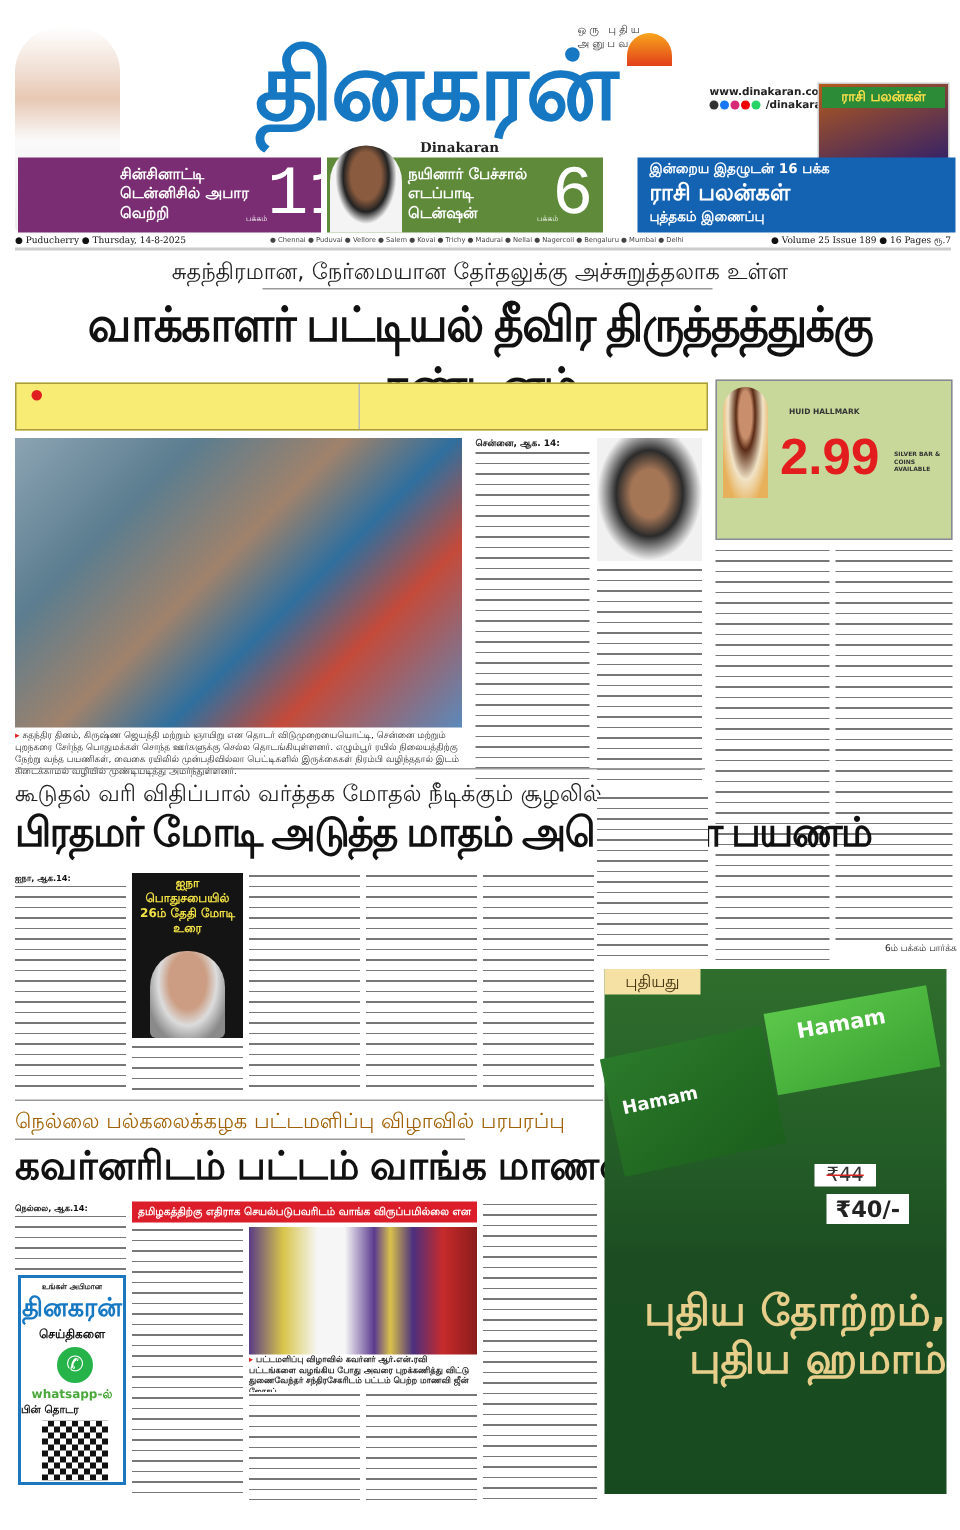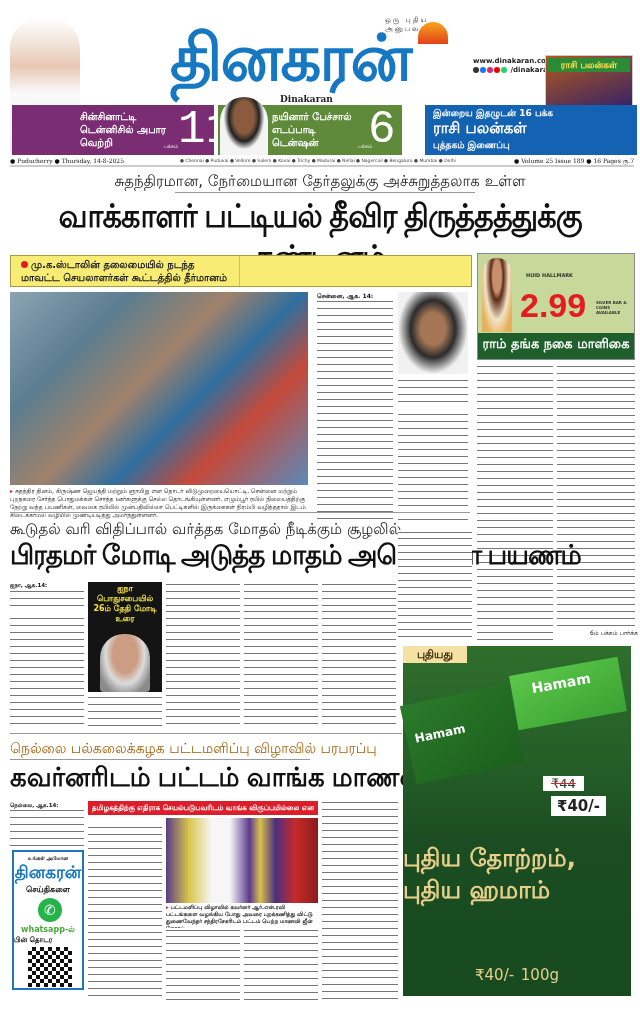--- a/index.html
+++ b/index.html
@@ -47,26 +47,26 @@
 .gradphoto{left:166px;top:818px;width:152px;height:85px;background:linear-gradient(90deg,#5a3c86 0%,#d8c54a 15%,#f6f6f6 30%,#f6f6f6 42%,#5b3a8f 55%,#d9c14b 62%,#4b2f7f 72%,#c72a2a 85%,#8b1c1c 100%)}
 .wabox{left:12px;top:850px;width:72px;height:140px;border:2px solid #1b78c0;background:#fff}
 .wabox .l1{position:absolute;top:3px;width:100%;text-align:center;font-size:5px;font-weight:bold}
 .wabox .l2{position:absolute;top:10px;width:100%;text-align:center;font-family:"DejaVu Serif",serif;font-weight:bold;font-size:17px;color:#1677c2}
 .wabox .l3{position:absolute;top:33px;width:100%;text-align:center;font-size:8px;font-weight:bold}
 .wabox .wa{position:absolute;left:24px;top:46px;width:24px;height:24px;border-radius:50%;background:#25b34a;color:#fff;text-align:center;font-size:14px;line-height:24px}
 .wabox .l4{position:absolute;top:73px;width:100%;text-align:center;font-size:8px;font-weight:bold;color:#4aa83a}
 .wabox .l5{position:absolute;top:84px;width:100%;text-align:left;font-size:7px;font-weight:bold}
 .wabox .qr{position:absolute;left:14px;top:95px;width:44px;height:40px;background:repeating-conic-gradient(#111 0 25%,#fff 0 50%) 0 0/8px 8px}
 .hamam{left:403px;top:646px;width:228px;height:350px;background:linear-gradient(180deg,#2f6e2d 0%,#245d27 35%,#1c4d22 55%,#174a1f 100%)}
-.hamam .new{position:absolute;left:0;top:0;width:64px;height:17px;background:#f4e1a3;color:#3d2a08;font-size:11px;font-weight:bold;text-align:center;line-height:17px}
+.hamam .new{position:absolute;left:0;top:0;width:64px;height:17px;background:#f4e1a3;color:#3d2a08;font-size:11px;font-weight:normal;text-align:center;line-height:17px}
 .hamam .soap1{position:absolute;left:4px;top:48px;width:110px;height:80px;background:linear-gradient(150deg,#2b7a2b,#1b5f1c);transform:rotate(-12deg);color:#fff;font-size:12px;font-weight:bold;padding:28px 8px}
 .hamam .soap2{position:absolute;left:110px;top:20px;width:110px;height:55px;background:linear-gradient(160deg,#5bc74a,#3aa232);transform:rotate(-10deg);color:#fff;font-size:14px;font-weight:bold;padding:8px 20px}
 .hamam .old{position:absolute;left:140px;top:130px;background:#fff;color:#333;font-size:13px;padding:0 8px;text-decoration:line-through;text-decoration-color:#d22}
 .hamam .nowp{position:absolute;left:148px;top:150px;background:#fff;color:#222;font-size:15px;font-weight:bold;padding:1px 6px}
-.hamam .t1{position:absolute;top:196px;width:100%;text-align:left;color:#e7cf8b;font-size:24px;font-weight:bold;line-height:32px}
+.hamam .t1{position:absolute;top:212px;width:100%;text-align:right;color:#e7cf8b;font-size:28px;font-weight:bold;line-height:32px}
 .hamam .t2{position:absolute;top:264px;width:100%;text-align:center;color:#fff;font-size:9px;font-weight:bold;line-height:14px}
 .hamam .t3{position:absolute;top:320px;width:100%;text-align:center;color:#e7cf8b;font-size:7px}
 .hamam .t3 b{font-size:15px;font-weight:normal}
 .vline{background:#bbb;width:1px}
 </style>
 </head>
 <body>
 
 <div class="abs tennis"></div>
 <div class="abs masthead-logo">
@@ -107,38 +107,37 @@
   <span style="position:absolute;left:0;top:2px">● Puducherry  ● Thursday,  14-8-2025</span>
   <span style="position:absolute;left:170px;top:3px;font-size:4.5px;font-family:'DejaVu Sans',sans-serif;color:#444">● Chennai ● Puduvai ● Vellore ● Salem ● Kovai ● Trichy ● Madurai ● Nellai ● Nagercoil ● Bengaluru ● Mumbai ● Delhi</span>
   <span style="position:absolute;right:0;top:2px">● Volume 25 Issue 189  ● 16 Pages  ரூ.7</span>
 </div>
 
 <div class="abs kicker">சுதந்திரமான, நேர்மையான தேர்தலுக்கு அச்சுறுத்தலாக உள்ள</div>
 <div class="abs rule" style="left:175px;top:192px;width:300px"></div>
 <div class="abs headline">வாக்காளர் பட்டியல் தீவிர திருத்தத்துக்கு கண்டனம்</div>
 
 <div class="abs ybar">
-  <div class="half" style="left:0;width:225px"><span class="dot"></span><span>மு.க.ஸ்டாலின் தலைமையில் நடந்த மாவட்ட செயலாளர்கள் கூட்டத்தில் தீர்மானம்</span></div>
+  <div class="half" style="left:0;width:225px"><span class="dot"></span></div>
   <div class="abs vline" style="left:228px;top:0;height:30px"></div>
 </div>
 
 <div class="abs trainphoto"></div>
 <div class="abs cap" style="left:10px;top:487px;width:298px"><span style="color:#d22">▸ </span><span>சுதந்திர தினம், கிருஷ்ண ஜெயந்தி மற்றும் ஞாயிறு என தொடர் விடுமுறையையொட்டி, சென்னை மற்றும் புறநகரை சேர்ந்த பொதுமக்கள் சொந்த ஊர்களுக்கு செல்ல தொடங்கியுள்ளனர். எழும்பூர் ரயில் நிலையத்திற்கு நேற்று வந்த பயணிகள், வைகை ரயிலில் முன்பதிவில்லா பெட்டிகளில் இருக்கைகள் நிரம்பி வழிந்ததால் இடம் கிடைக்காமல் வழியில் முண்டியடித்து அமர்ந்துள்ளனர்.</span></div>
 
 <div class="abs" style="left:317px;top:292px;font-size:6px;font-weight:bold">சென்னை, ஆக. 14:</div>
 <div class="col stripe" style="left:317px;top:300px;width:76px;height:220px"></div>
 <div class="abs cmphoto"></div>
 <div class="col stripe" style="left:398px;top:378px;width:70px;height:142px"></div>
 
 <div class="abs jewel">
   <div style="position:absolute;left:4px;top:4px;width:30px;height:74px;border-radius:15px 15px 0 0;background:radial-gradient(ellipse at 50% 25%,#c98f6c 20%,#5b2b16 30%,#f1e3c6 55%,#e7b05a 80%)"></div>
   <div style="position:absolute;left:48px;top:18px;font-size:5px;font-weight:bold;color:#333">HUID HALLMARK</div>
   <div class="price">2.99</div>
   <div style="position:absolute;left:118px;top:46px;width:36px;font-size:4px;font-weight:bold;color:#333">SILVER BAR &amp; COINS AVAILABLE</div>
-  <div class="brand">ராம் தங்க நகை மாளிகை</div>
 </div>
 <div class="col stripe" style="left:477px;top:365px;width:76px;height:275px"></div>
 <div class="col stripe" style="left:557px;top:365px;width:78px;height:265px"></div>
 <div class="abs" style="left:590px;top:629px;font-size:6px">6ம் பக்கம் பார்க்க</div>
 
 <div class="abs rule" style="left:10px;top:512px;width:460px"></div>
 <div class="abs modikick">கூடுதல் வரி விதிப்பால் வர்த்தக மோதல் நீடிக்கும் சூழலில்</div>
 <div class="abs modihead">பிரதமர் மோடி அடுத்த மாதம் அமெரிக்கா பயணம்</div>
 <div class="abs" style="left:10px;top:582px;font-size:5.5px;font-weight:bold">ஐநா, ஆக.14:</div>
 <div class="col stripe" style="left:10px;top:589px;width:74px;height:140px"></div>
@@ -176,14 +175,13 @@
   <div class="qr"></div>
 </div>
 
 <div class="abs hamam">
   <div class="new">புதியது</div>
   <div class="soap2">Hamam</div>
   <div class="soap1">Hamam</div>
   <div class="old">₹44</div>
   <div class="nowp">₹40/-</div>
   <div class="t1">புதிய தோற்றம், புதிய ஹமாம்</div>
-  <div class="t3"><b>₹40/-</b> &nbsp; <b>100g</b></div>
 </div>
 
 </body></html>

